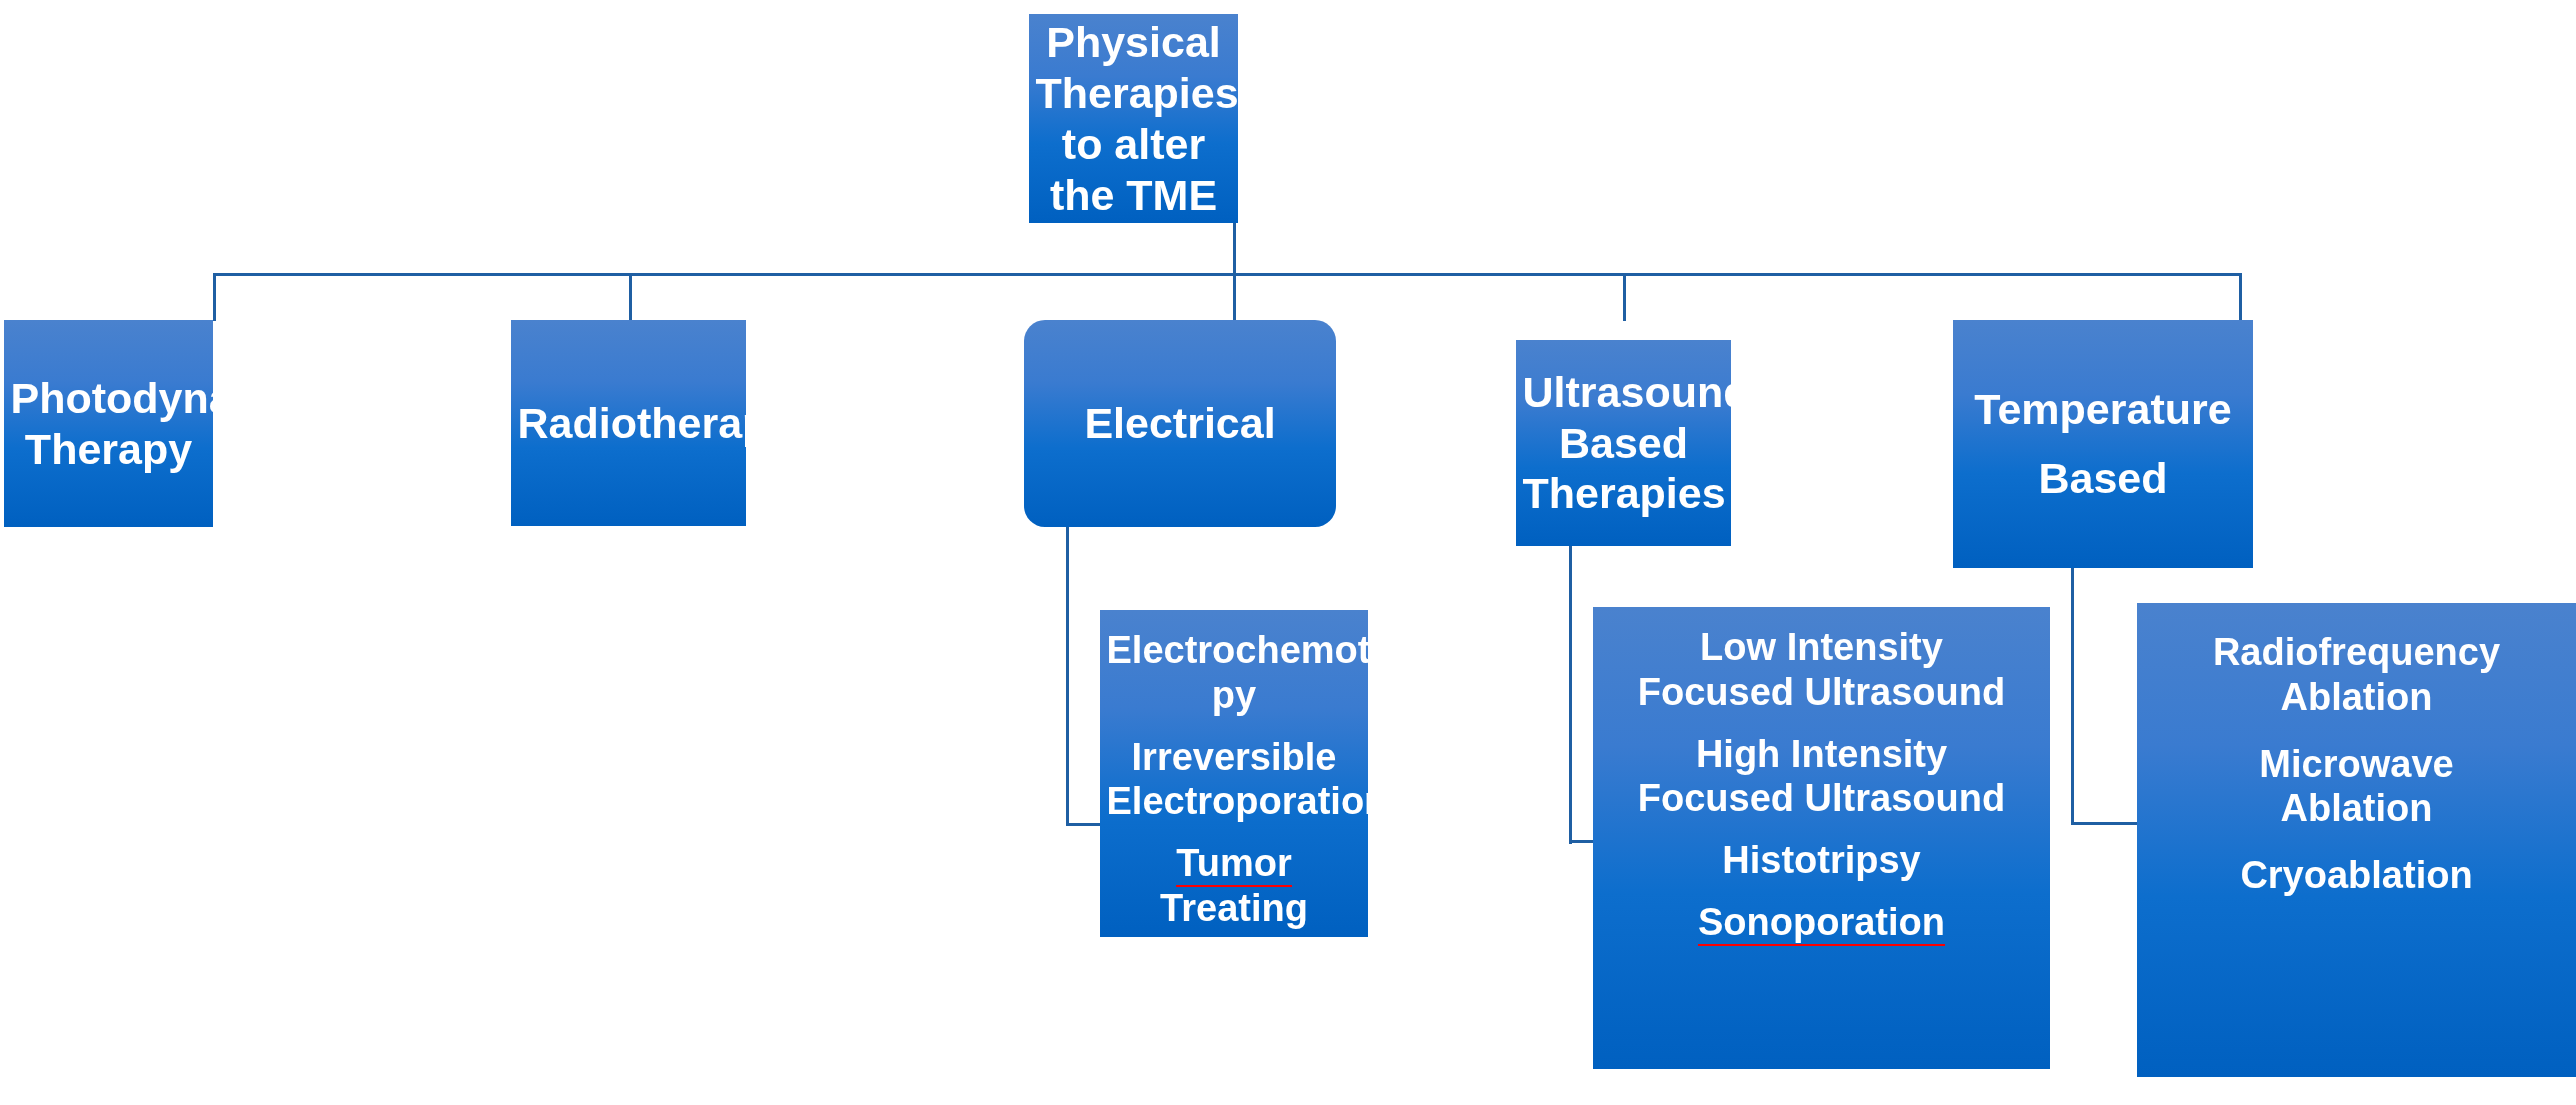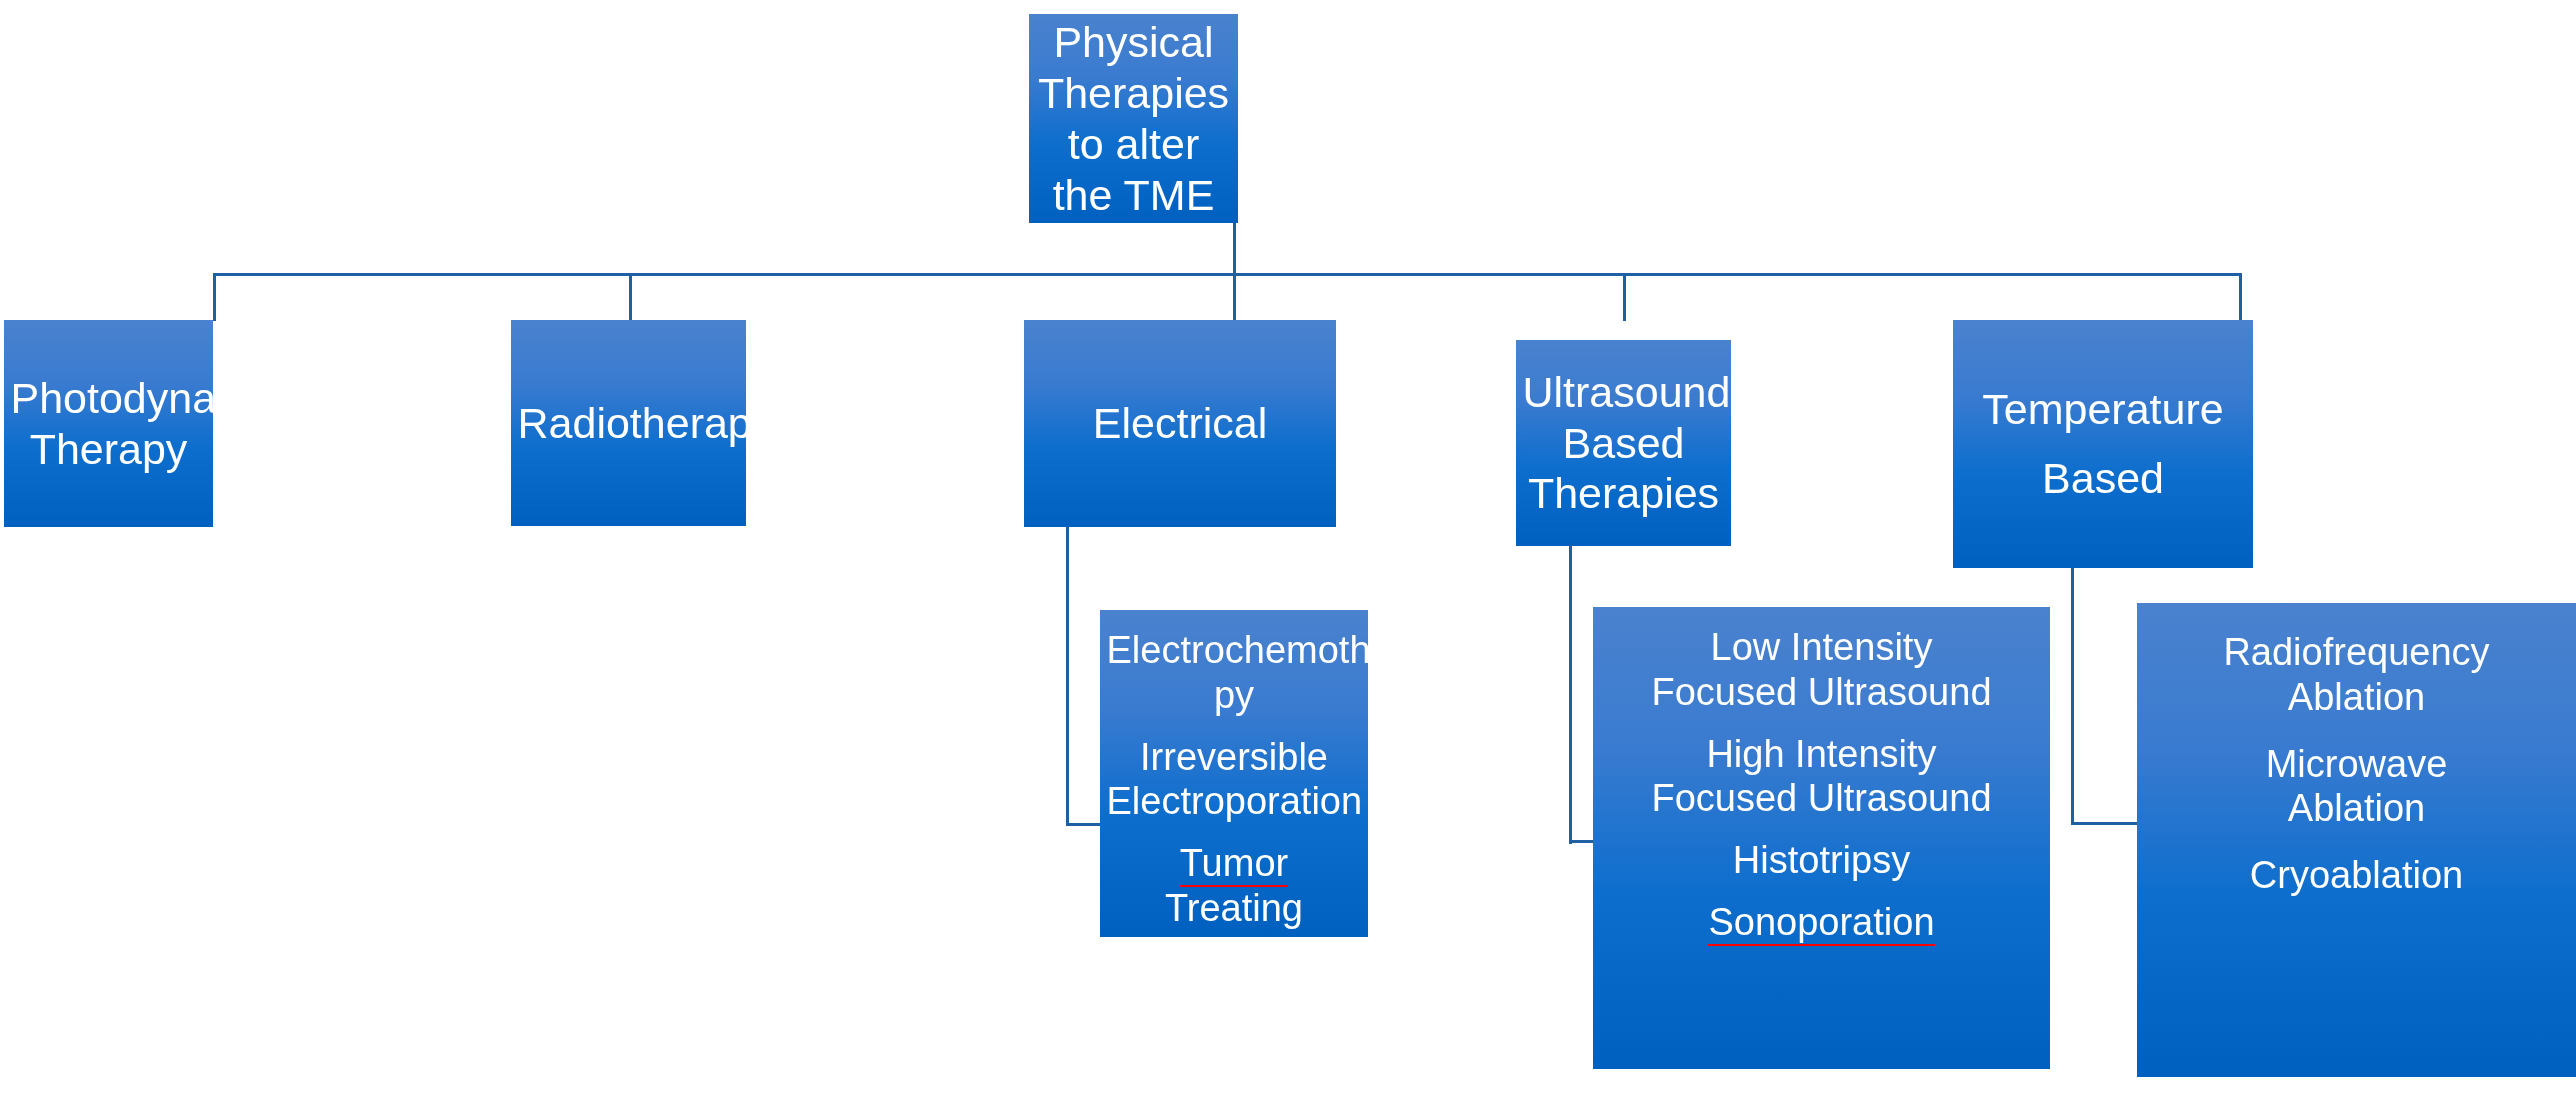--- a/index.html
+++ b/index.html
@@ -27,40 +27,41 @@
     justify-content: center;
     color: #ffffff;
     text-align: center;
     background: linear-gradient(to bottom, #4a82ce 0%, #3a7bd0 30%, #0d6ecd 62%, #0060c0 100%);
     line-height: 1.18;
     padding: 0 6.5px;
   }
   .node .line {
     display: block;
     width: 100%;
+    font-weight: bold;
   }
   
   .misspell {
     border-bottom: 2.6px solid #ff0000;
     padding-bottom: 0.7px;
   }
   .connector {
     position: absolute;
     background: #1f5fa3;
   }
 
   
   #node-root {
     left: 1029px; top: 14.3px; width: 209px; height: 209px;
     font-size: 43px;
   }
   
   #node-photodynamic { left: 4px;   top: 320px; width: 209px; height: 207px; font-size: 43px; }
   #node-radiotherapy { left: 511px;  top: 320px; width: 235px; height: 206px; font-size: 43px; }
-  #node-electrical   { left: 1024px; top: 320px; width: 312px; height: 207px; font-size: 43px; }
+  #node-electrical   { left: 1024px; top: 320px; width: 312px; height: 207px; font-size: 43px; border-radius: 21px; }
   #node-ultrasound   { left: 1516px; top: 320px; width: 215px; height: 206px; font-size: 43px; margin-top: 20px; }
   #node-temperature  { left: 1953px; top: 320px; width: 300px; height: 248px; font-size: 43px; }
   #node-temperature .line { margin: 9px 0; }
 
   
   #node-electrical-items {
     left: 1100px; top: 610px; width: 268px; height: 327px;
     font-size: 38px; justify-content: flex-start; padding-top: 18px;
   }
   #node-electrical-items .line { margin-bottom: 17px; }

